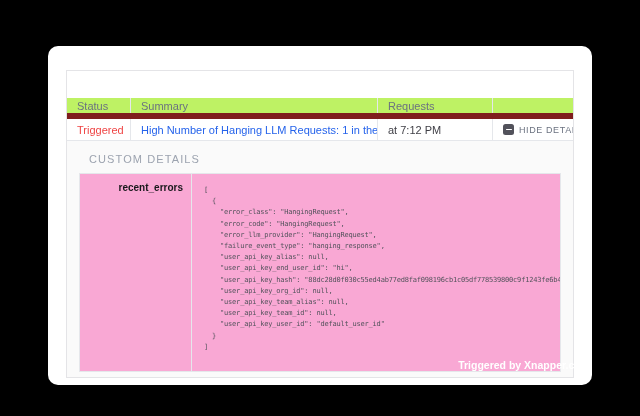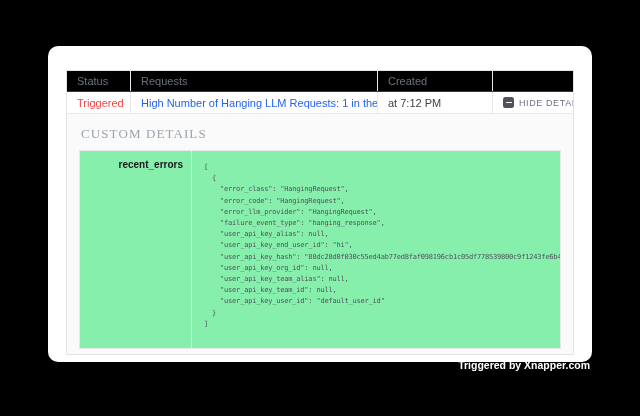--- a/index.html
+++ b/index.html
@@ -19,24 +19,25 @@
     padding: 24px 18px 7px 18px;
     box-shadow: 0 8px 30px rgba(0,0,0,0.55);
   }
   .alert-table {
     border: 1px solid #e4e4e7;
     width: 100%;
     font-size: 11px;
   }
   .t-row { display: flex; align-items: stretch; }
   .t-row.head {
-    background: #000000;
+    background: #bef264;
     color: #6b7280;
     height: 21px;
-    border-bottom: 1px solid #7f1d1d;
+    border-bottom: 6px solid #7f1d1d;
+    margin-top: 27px;
   }
   .t-row.body-row {
     background: #ffffff;
     height: 22px;
     border-bottom: 1px solid #e5e7eb;
     color: #3f3f46;
   }
   .cell {
     padding: 0 8px 0 10px;
     display: flex;
@@ -79,29 +80,28 @@
     top: 4.75px;
     height: 1.6px;
     background: #ffffff;
     border-radius: 1px;
   }
   .details-section {
     background: #fafafa;
     padding: 10px 12px 5px 12px;
   }
   .details-title {
-    font-size: 13px;
+    font-size: 11px;
     font-weight: 500;
     color: #9ca3af;
     letter-spacing: 1.1px;
-    margin: 2px 0 8px 2px;
-    font-family: Liberation Serif, serif;
+    margin: 2px 0 8px 10px;
   }
   .kv-box {
-    background: #86efac;
+    background: #f9a8d4;
     border: 1px solid #e5e7eb;
     display: flex;
     align-items: stretch;
   }
   .kv-key {
     width: 112px;
     flex: none;
     border-right: 1px solid #e5e7eb;
     text-align: right;
     padding: 8px 8px 0 4px;
@@ -128,22 +128,22 @@
   }
 </style>
 </head>
 <body>
 
 <div class="card">
   <div class="alert-table">
 
     <div class="t-row head">
       <div class="cell c-status">Status</div>
-      <div class="cell c-summary">Requests</div>
-      <div class="cell c-created">Created</div>
+      <div class="cell c-summary">Summary</div>
+      <div class="cell c-created">Requests</div>
       <div class="cell c-actions"></div>
     </div>
 
     <div class="t-row body-row">
       <div class="cell c-status">
         <span class="status-text">Triggered</span>
       </div>
       <div class="cell c-summary">
         <span class="summary-link">High Number of Hanging LLM Requests: 1 in the last 10 seconds.</span>
       </div>

